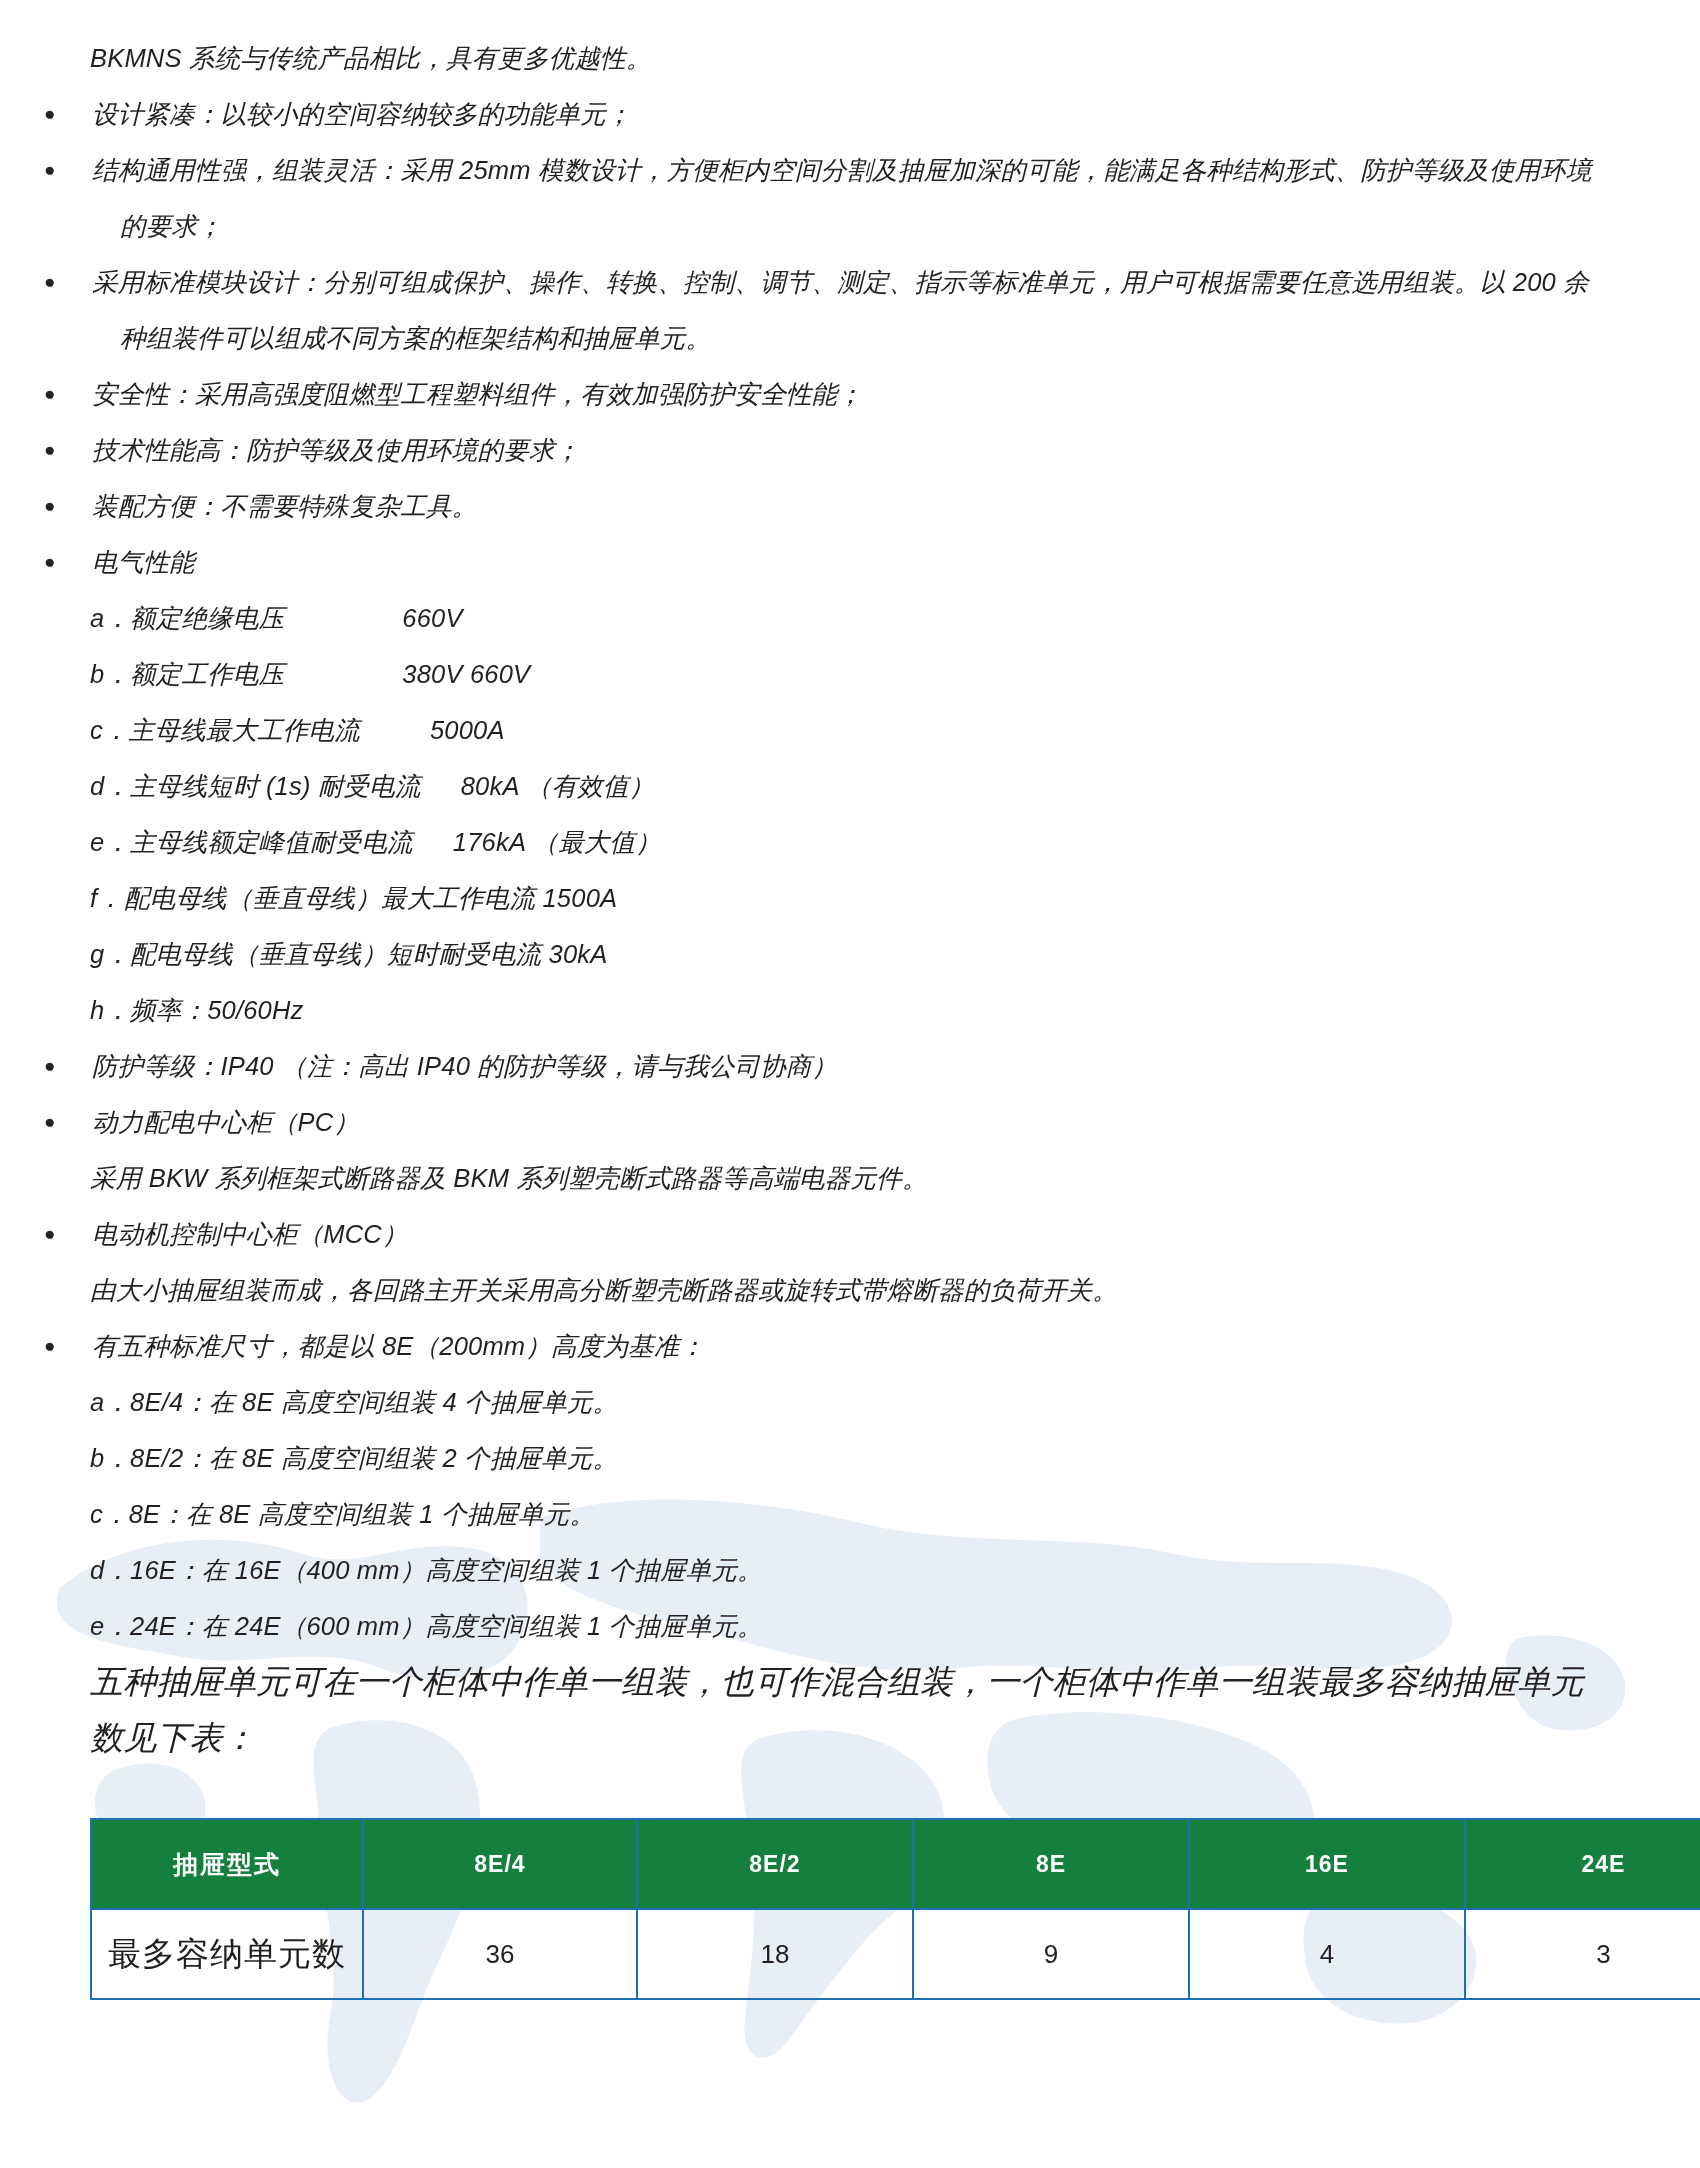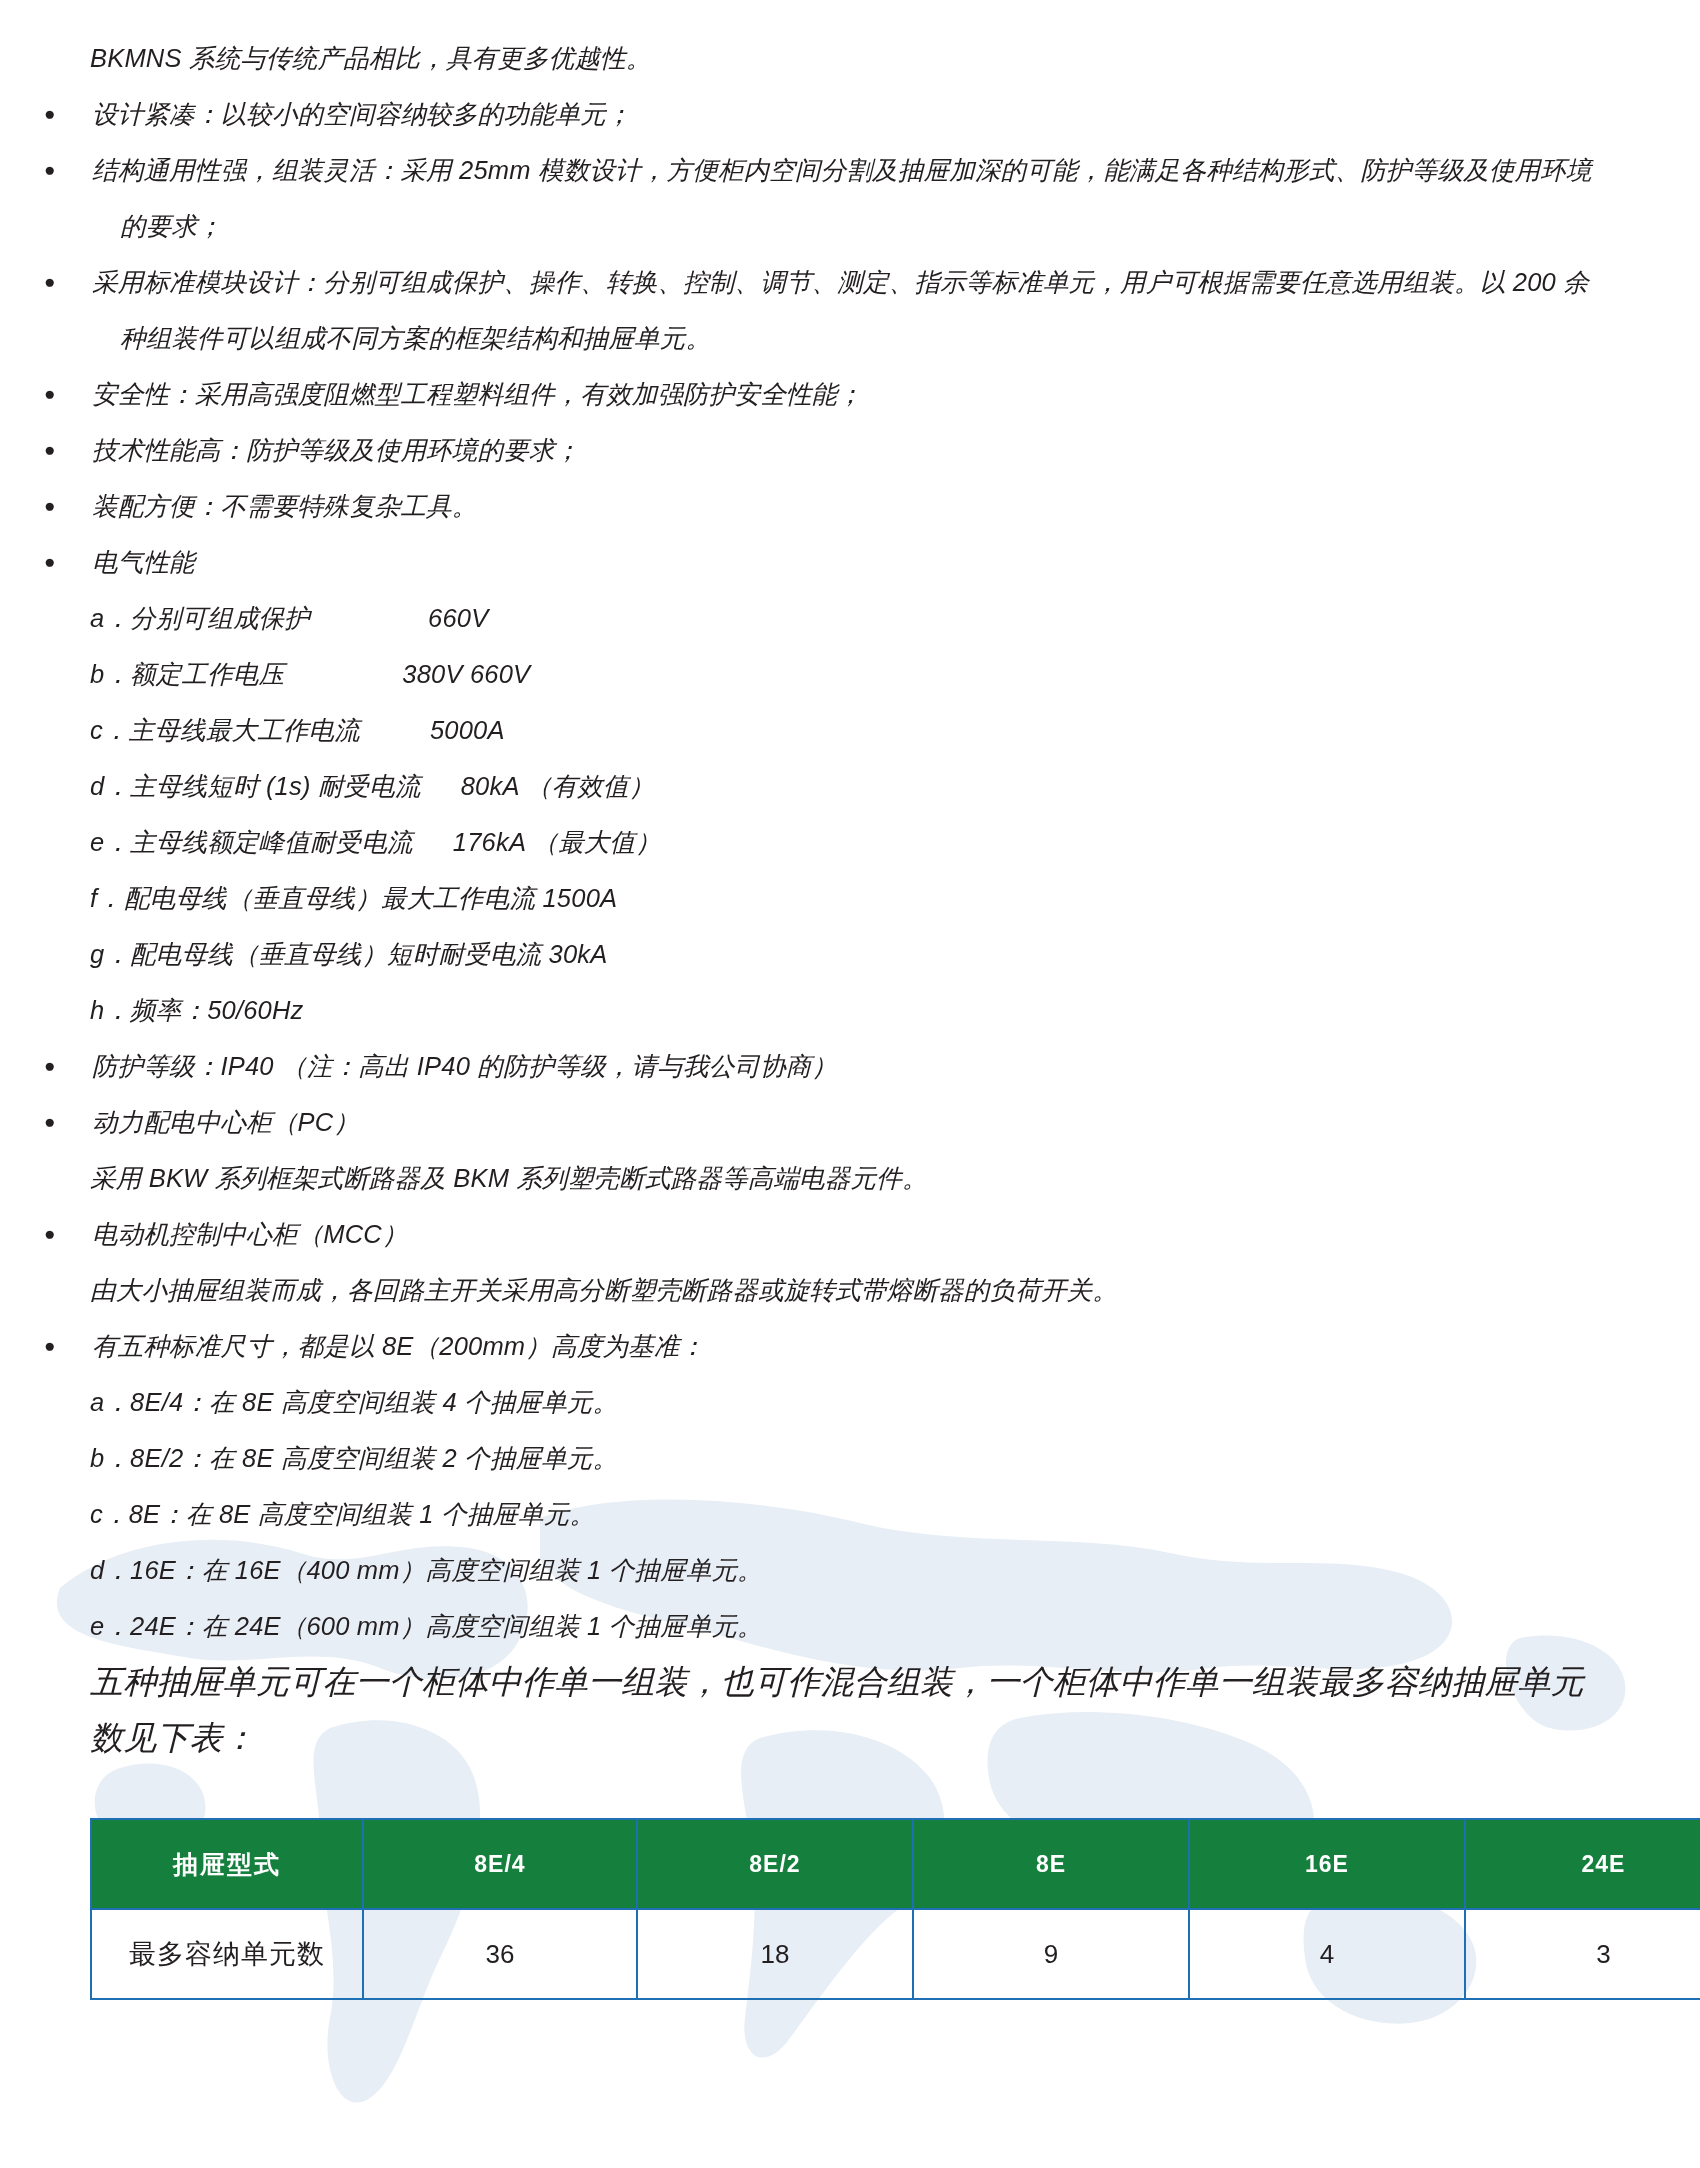--- a/index.html
+++ b/index.html
@@ -87,21 +87,21 @@
     letter-spacing: 2px;
   }
   table.spec td {
     border: 2px solid #1f6fb4;
     height: 86px;
     text-align: center;
     font-size: 26px;
     color: #231f20;
   }
   table.spec td.first {
-    font-size: 27px;
+    font-size: 33px;
     letter-spacing: 1px;
   }
 </style>
 </head>
 <body>
 
 <svg class="watermark" viewBox="0 0 1700 830" xmlns="http://www.w3.org/2000/svg">
   <g fill="#e8eef6">
     <path d="M60 250 C120 200 220 190 300 215 C360 235 400 200 470 210 C520 218 540 260 520 300 C500 345 430 350 380 330 C320 305 250 330 190 320 C120 308 40 300 60 250 Z"></path>
     <path d="M540 180 C620 150 760 160 860 185 C960 210 1080 195 1170 215 C1260 235 1330 215 1400 235 C1460 252 1470 300 1420 320 C1360 344 1280 320 1210 330 C1120 343 1040 320 960 330 C880 340 800 320 730 300 C660 280 560 265 540 220 Z"></path>
@@ -126,21 +126,21 @@
 
   <p class="wrap-line"><span class="dot">●</span><span>安全性：采用高强度阻燃型工程塑料组件，有效加强防护安全性能；</span></p>
 
   <p class="wrap-line"><span class="dot">●</span><span>技术性能高：防护等级及使用环境的要求；</span></p>
 
 
   <p class="wrap-line"><span class="dot">●</span><span>装配方便：不需要特殊复杂工具。</span></p>
 
   <p class="wrap-line"><span class="dot">●</span><span>电气性能</span></p>
 
-  <p class="list-item"><span class="lbl">a．</span><span>分别可组成保护</span><span style="display:inline-block;width:118px;"></span><span>660V</span></p>
+  <p class="list-item"><span class="lbl">a．</span><span>额定绝缘电压</span><span style="display:inline-block;width:118px;"></span><span>660V</span></p>
 
   <p class="list-item"><span class="lbl">b．</span><span>额定工作电压</span><span style="display:inline-block;width:118px;"></span><span>380V  660V</span></p>
 
   <p class="list-item"><span class="lbl">c．</span><span>主母线最大工作电流</span><span style="display:inline-block;width:70px;"></span><span>5000A</span></p>
 
   <p class="list-item"><span class="lbl">d．</span><span>主母线短时 (1s) 耐受电流</span><span style="display:inline-block;width:40px;"></span><span>80kA   （有效值）</span></p>
 
   <p class="list-item"><span class="lbl">e．</span><span>主母线额定峰值耐受电流</span><span style="display:inline-block;width:40px;"></span><span>176kA  （最大值）</span></p>
 
   <p class="list-item"><span class="lbl">f．</span><span>配电母线（垂直母线）最大工作电流 1500A</span></p>

